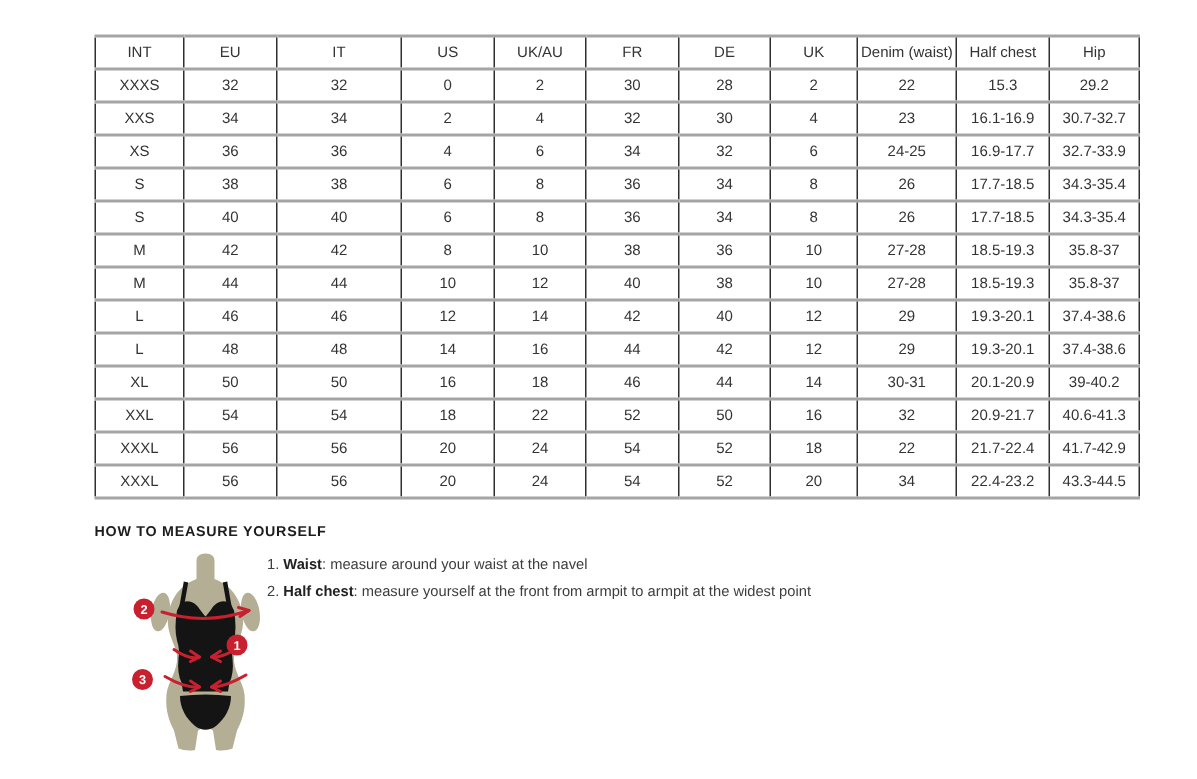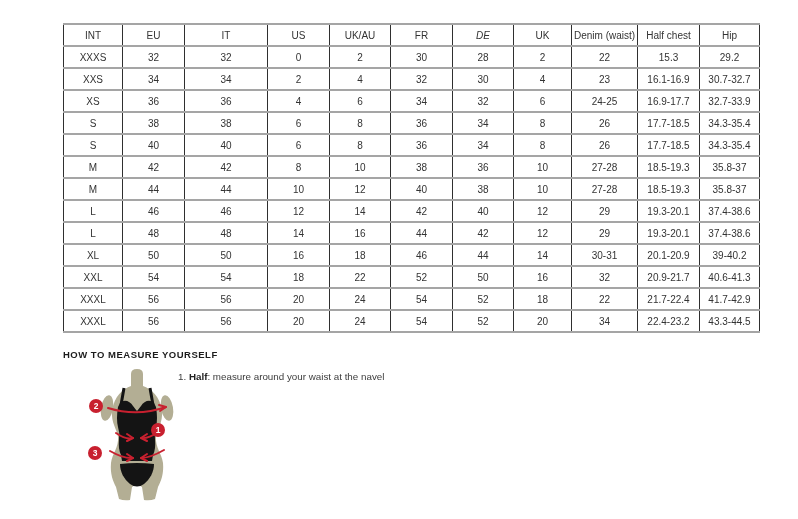--- a/index.html
+++ b/index.html
@@ -84,21 +84,21 @@
 <div class="size-table-wrap">
   <table class="size-chart">
     <thead>
       <tr>
           <th style="width: 59px;">INT</th>
           <th style="width: 62px;">EU</th>
           <th style="width: 83px;">IT</th>
           <th style="width: 62px;">US</th>
           <th style="width: 61px;">UK/AU</th>
           <th style="width: 62px;">FR</th>
-          <th style="width: 61px; font-style: italic;">DE</th>
+          <th style="width: 61px;">DE</th>
           <th style="width: 58px; margin-top: 28px;">UK</th>
           <th style="width: 66px; margin-top: 12px;">Denim (waist)</th>
           <th style="width: 62px;">Half chest</th>
           <th style="width: 60px;">Hip</th>
         </tr>
     </thead>
     <tbody>
         <tr>
           <td>XXXS</td>
           <td>32</td>
@@ -305,14 +305,15 @@
       <path d="M84,83 Q70,91 61,91"></path>
       <path d="M61,91 L67,87 M61,91 L67,94"></path>
     </g>
   </svg>
   <div class="badge b2">2</div>
   <div class="badge b1">1</div>
   <div class="badge b3">3</div>
 </div>
 
 <div class="instructions">
-    <div class="ins"><span>1. </span><b>Half</b><span>: measure around your waist at the navel</span></div>
+    <div class="ins"><span>1. </span><b>Waist</b><span>: measure around your waist at the navel</span></div>
+    <div class="ins"><span>2. </span><b>Half chest</b><span>: measure yourself at the front from armpit to armpit at the widest point</span></div>
   </div>
 
 </body></html>

